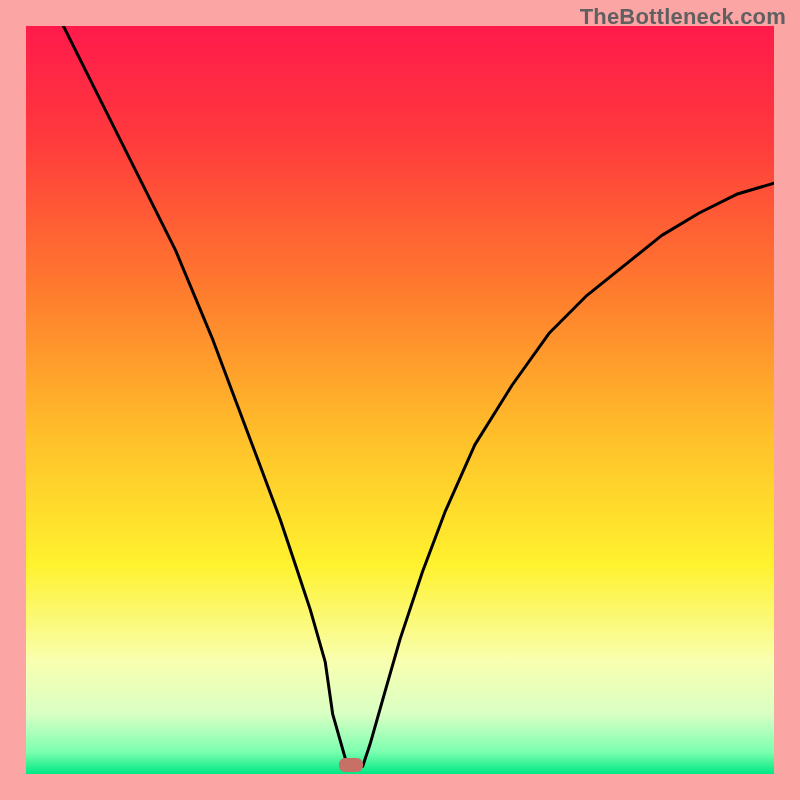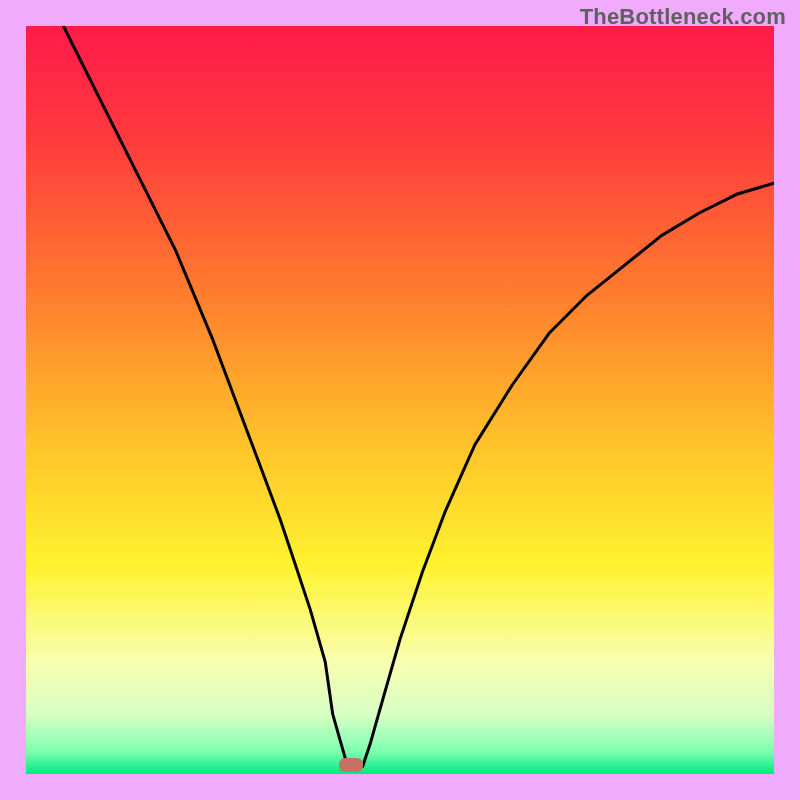--- a/index.html
+++ b/index.html
@@ -8,21 +8,21 @@
     width: 800px;
     height: 800px;
     overflow: hidden;
     background: #000;
     font-family: Arial, Helvetica, sans-serif;
   }
   .frame {
     position: relative;
     width: 800px;
     height: 800px;
-    background: #f0abfc;
+    background: #fca5a5;
   }
   .watermark {
     position: absolute;
     top: 4px;
     right: 14px;
     color: #606060;
     font-size: 22px;
     font-weight: bold;
     letter-spacing: 0.2px;
     z-index: 10;

